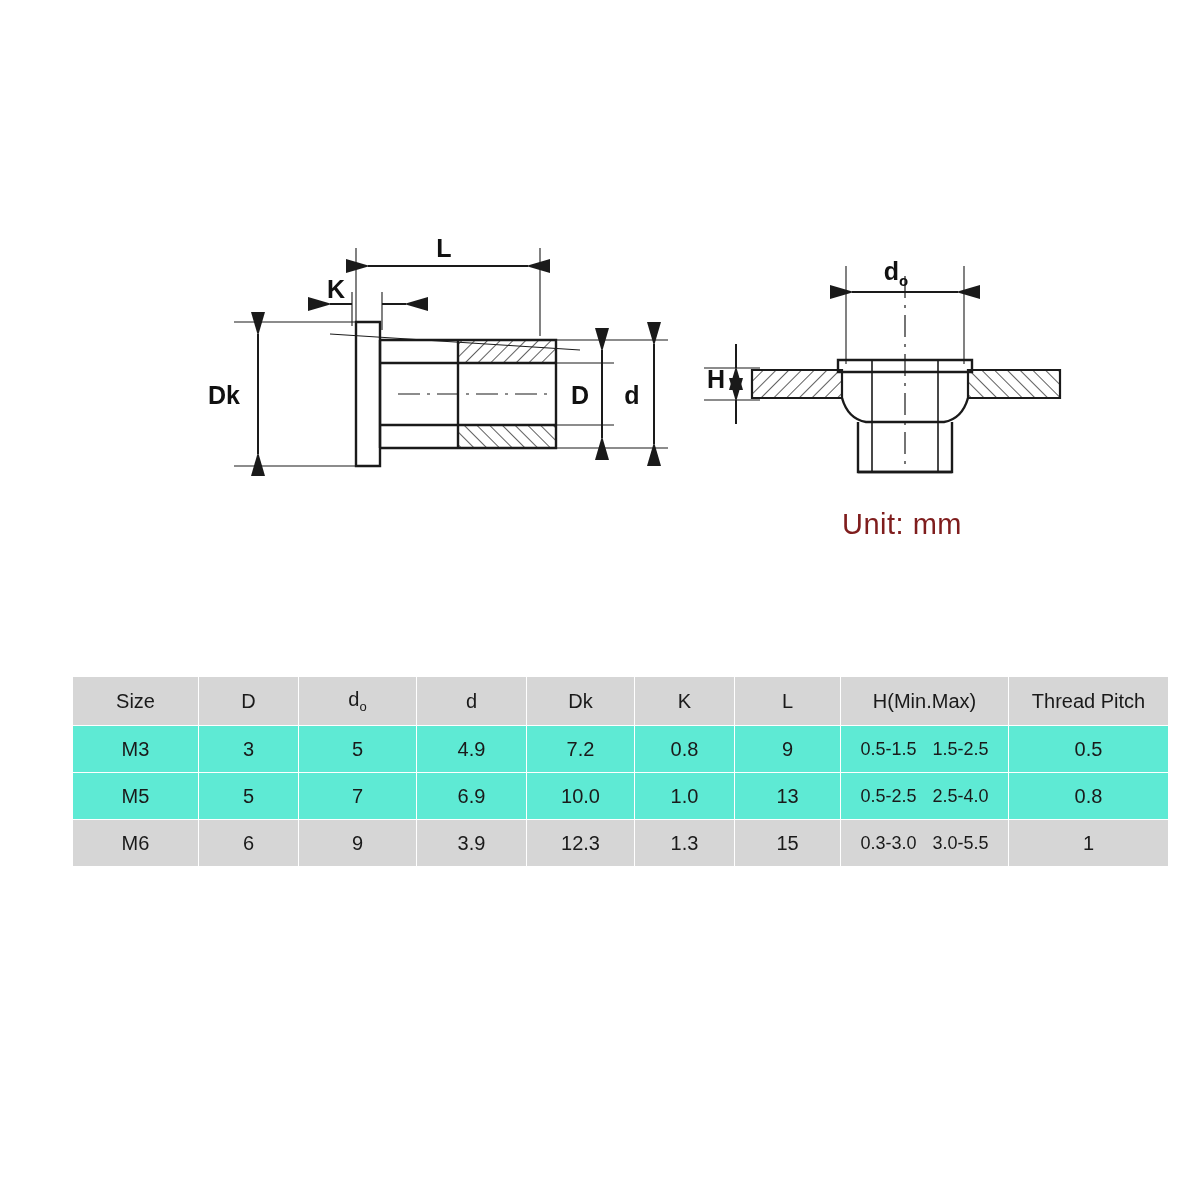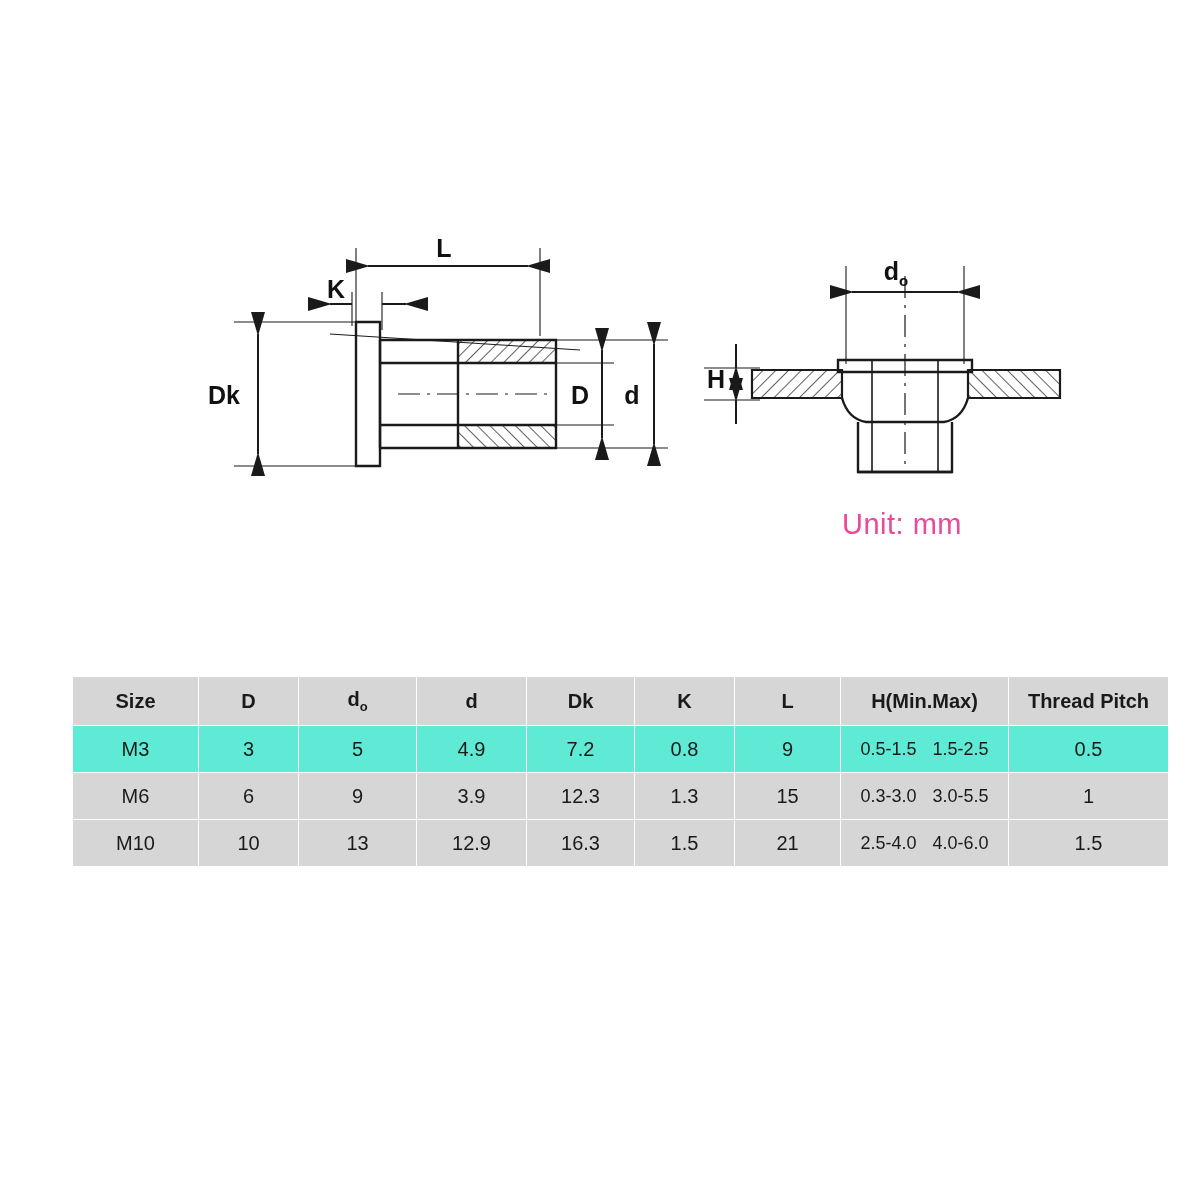--- a/index.html
+++ b/index.html
@@ -29,21 +29,21 @@
     left: 0;
     top: 0;
   }
 
   .unit-label {
     position: absolute;
     left: 842px;
     top: 508px;
     font-size: 29px;
     font-weight: 400;
-    color: #ec4899;
+    color: #7f1d1d;
     letter-spacing: 0.5px;
   }
 
   
   #spec-table {
     position: absolute;
     left: 72px;
     top: 676px;
     width: 1096px;
     border-collapse: collapse;
@@ -54,21 +54,21 @@
     text-align: center;
     vertical-align: middle;
     border: 1px solid #ffffff;
     padding: 0;
     height: 46px;
     font-weight: 400;
     color: #1a1a1a;
   }
   #spec-table thead th {
     background: #d6d6d6;
-    font-weight: bold;
+    font-weight: normal;
     font-size: 20px;
     height: 48px;
   }
   #spec-table tbody tr.row-odd td {
     background: #5eead4;
   }
   #spec-table tbody tr.row-even td {
     background: #d6d6d6;
   }
   
@@ -231,46 +231,46 @@
       <td>0.8</td>
       <td>9</td>
       <td>
           <div class="h-cell">
             <span>0.5-1.5</span>
             <span>1.5-2.5</span>
           </div>
         </td>
       <td>0.5</td>
     </tr>
+    <tr class="row-odd">
+      <td>M5</td>
+      <td>5</td>
+      <td>7</td>
+      <td>6.9</td>
+      <td>10.0</td>
+      <td>1.0</td>
+      <td>13</td>
+      <td>
+          <div class="h-cell">
+            <span>0.5-2.5</span>
+            <span>2.5-4.0</span>
+          </div>
+        </td>
+      <td>0.8</td>
+    </tr>
     <tr class="row-even">
       <td>M6</td>
       <td>6</td>
       <td>9</td>
       <td>3.9</td>
       <td>12.3</td>
       <td>1.3</td>
       <td>15</td>
       <td>
           <div class="h-cell">
             <span>0.3-3.0</span>
             <span>3.0-5.5</span>
           </div>
         </td>
       <td>1</td>
     </tr>
-    <tr class="row-even">
-      <td>M10</td>
-      <td>10</td>
-      <td>13</td>
-      <td>12.9</td>
-      <td>16.3</td>
-      <td>1.5</td>
-      <td>21</td>
-      <td>
-          <div class="h-cell">
-            <span>2.5-4.0</span>
-            <span>4.0-6.0</span>
-          </div>
-        </td>
-      <td>1.5</td>
-    </tr>
   </tbody>
 </table>
 
 </body></html>

